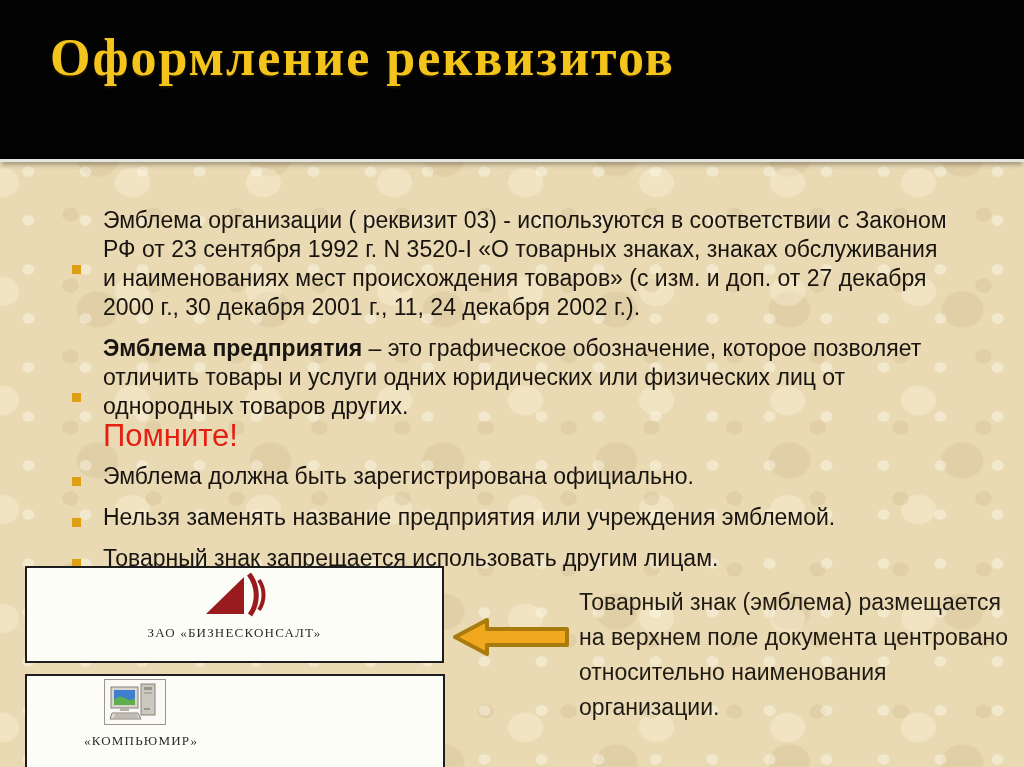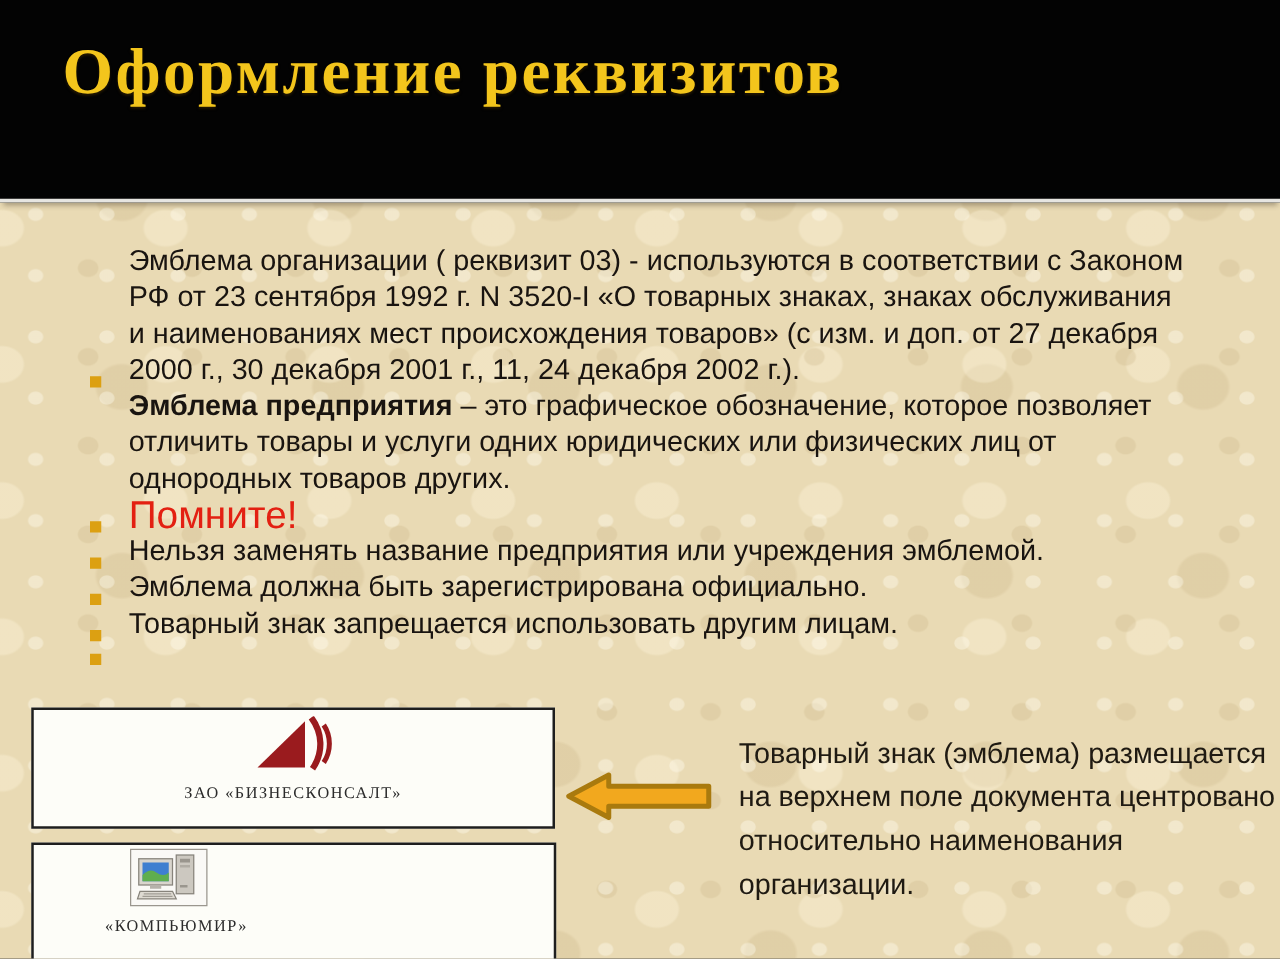--- a/index.html
+++ b/index.html
@@ -21,21 +21,21 @@
     box-shadow:0 5px 4px -2px rgba(90,80,60,.45);
   }
   .title{
     position:absolute;left:38px;top:16px;margin:12px;
     font-family:"Liberation Serif","DejaVu Serif",serif;
     font-weight:bold;font-size:52px;letter-spacing:2px;
     color:#f3c51c;text-shadow:0 2px 2px rgba(60,40,0,.6);
     white-space:nowrap;
   }
   .bullets{position:absolute;left:72px;top:194px;width:876px;color:#191410;}
-  .row{display:flex;align-items:flex-end;}
+  .row{display:flex;align-items:center;margin-top:12px;}
   .sq{
     width:9px;height:9px;background:#dca012;flex:0 0 9px;
     margin:10px 22px 0 0;
   }
   .btxt{font-size:23px;line-height:29px;}
   .btxt .b{font-weight:bold;}
   .rednote{color:#e32012;font-weight:normal;font-size:31px;line-height:29px;}
   .whitebox{
     position:absolute;background:#fdfdf8;border:2px solid #1e1e1e;
     box-sizing:border-box;
@@ -50,21 +50,21 @@
   .box1 .boxcaption{display:block;margin-top:4px;}
   .box2{left:25px;top:647px;width:420px;height:98px;}
   .pcframe{
     position:absolute;left:77px;top:3px;width:62px;height:46px;
     border:1px solid #9a968e;background:#faf9f6;
     display:flex;align-items:center;justify-content:center;box-sizing:border-box;
   }
   .box2 .boxcaption{position:absolute;left:57px;top:57px;}
   .arrow-wrap{position:absolute;left:449px;top:616px;width:122px;height:42px;}
   .note{
-    position:absolute;left:591px;top:585px;width:434px;
+    position:absolute;left:579px;top:585px;width:434px;
     font-size:23px;line-height:35px;color:#1f1a12;
   }
 </style>
 </head>
 <body>
 
 <div class="slide">
 
   <div class="header">
     <h1 class="title">Оформление реквизитов</h1>
@@ -80,26 +80,26 @@
     <div class="row">
       <span class="sq"></span>
       <div class="btxt">
         <span class="b">Эмблема предприятия</span><span> – это графическое обозначение, которое позволяет отличить товары и услуги одних юридических или физических лиц от однородных товаров других.</span>
         <div class="rednote">Помните!</div>
       </div>
     </div>
 
     <div class="row">
       <span class="sq"></span>
-      <div class="btxt">Нельзя заменять название предприятия или учреждения эмблемой.</div>
+      <div class="btxt">Эмблема должна быть зарегистрирована официально.</div>
     </div>
 
     <div class="row">
       <span class="sq"></span>
-      <div class="btxt">Эмблема должна быть зарегистрирована официально.</div>
+      <div class="btxt">Нельзя заменять название предприятия или учреждения эмблемой.</div>
     </div>
 
     <div class="row">
       <span class="sq"></span>
       <div class="btxt">Товарный знак запрещается использовать другим лицам.</div>
     </div>
 
     <div class="row">
       <span class="sq"></span>
     </div>

